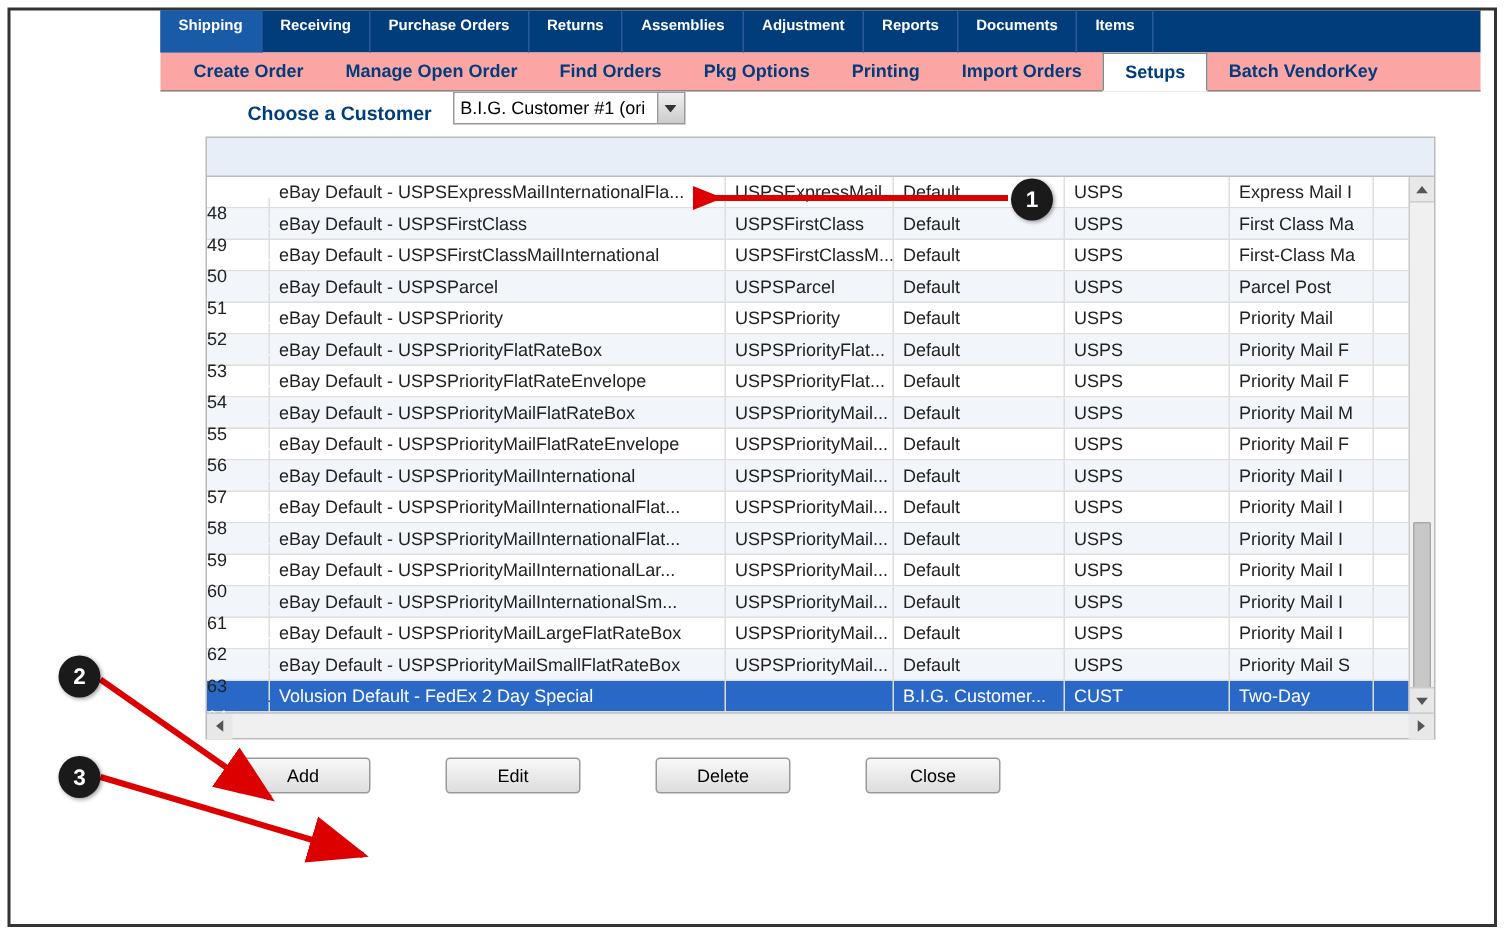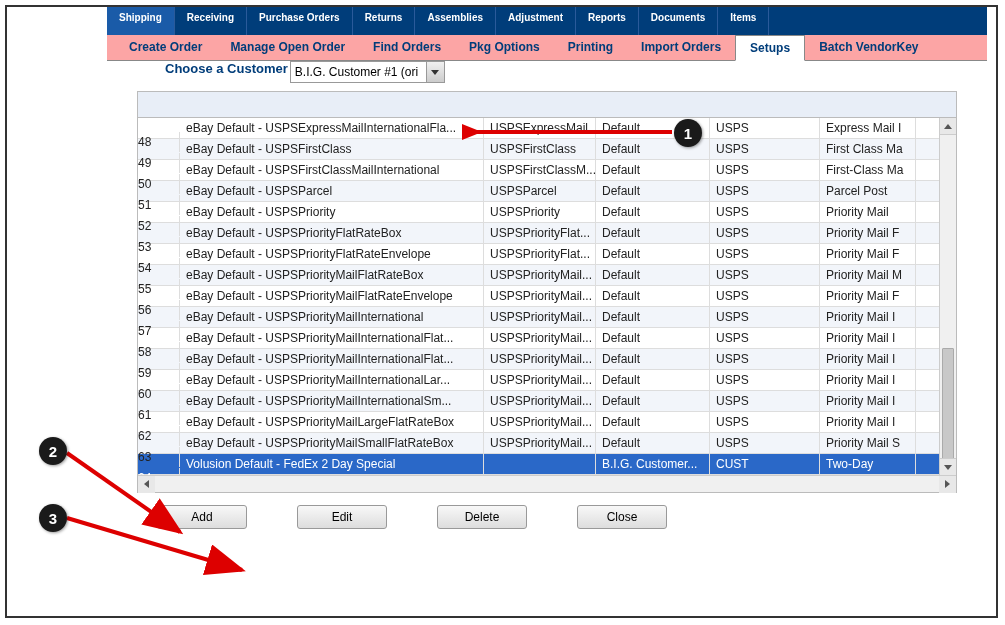--- a/index.html
+++ b/index.html
@@ -59,22 +59,22 @@
     margin: 20px 0 12px 110px;
     font-size: 21px;
   }
   .page-title .t1 { color: #003d7a; font-weight: bold; font-variant: small-caps; letter-spacing: 0.5px; }
   .page-title .t2 { color: #999; font-weight: bold; font-variant: small-caps; }
   .page-title .t3 { color: #d22; font-weight: bold; }
   .chooser {
     margin: 0 0 8px 158px;
     font-size: 13px;
     display: flex;
-    align-items: flex-start;
-    gap: 2px;
+    align-items: flex-end;
+    gap: 14px;
   }
   .chooser-label { color: #003d7a; font-weight: bold; }
   .dropdown {
     display: inline-flex;
     border: 1px solid #999;
     background: #fff;
     height: 22px;
     width: 155px;
     align-items: center;
     position: relative;

